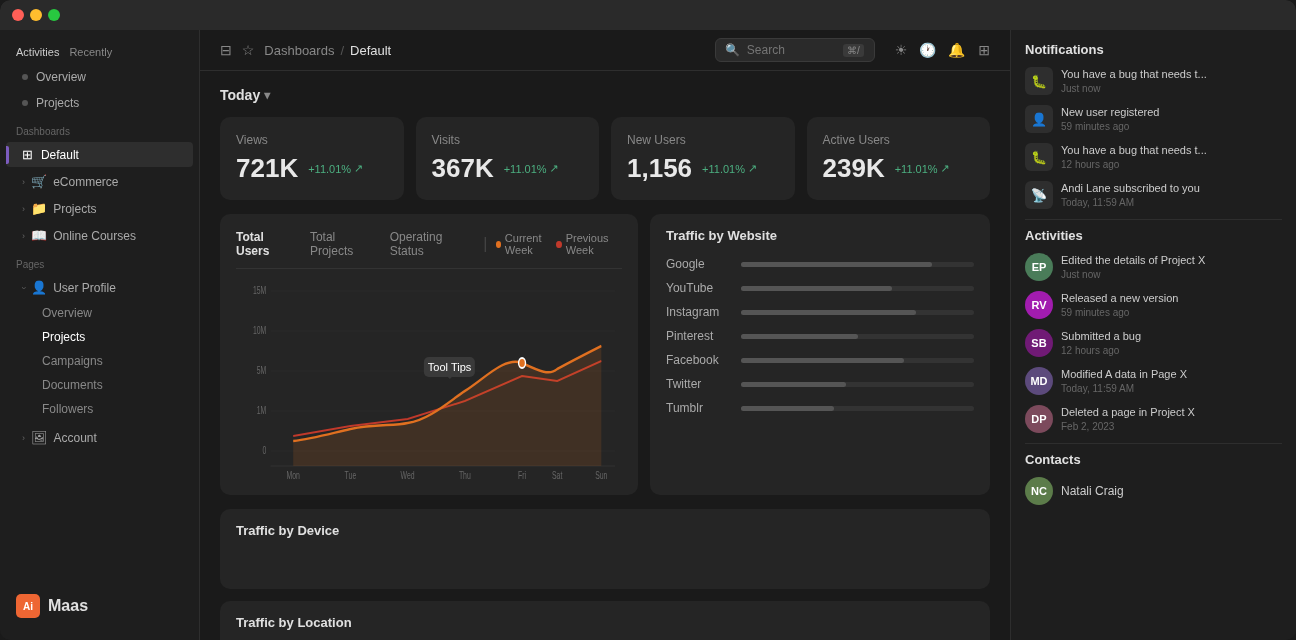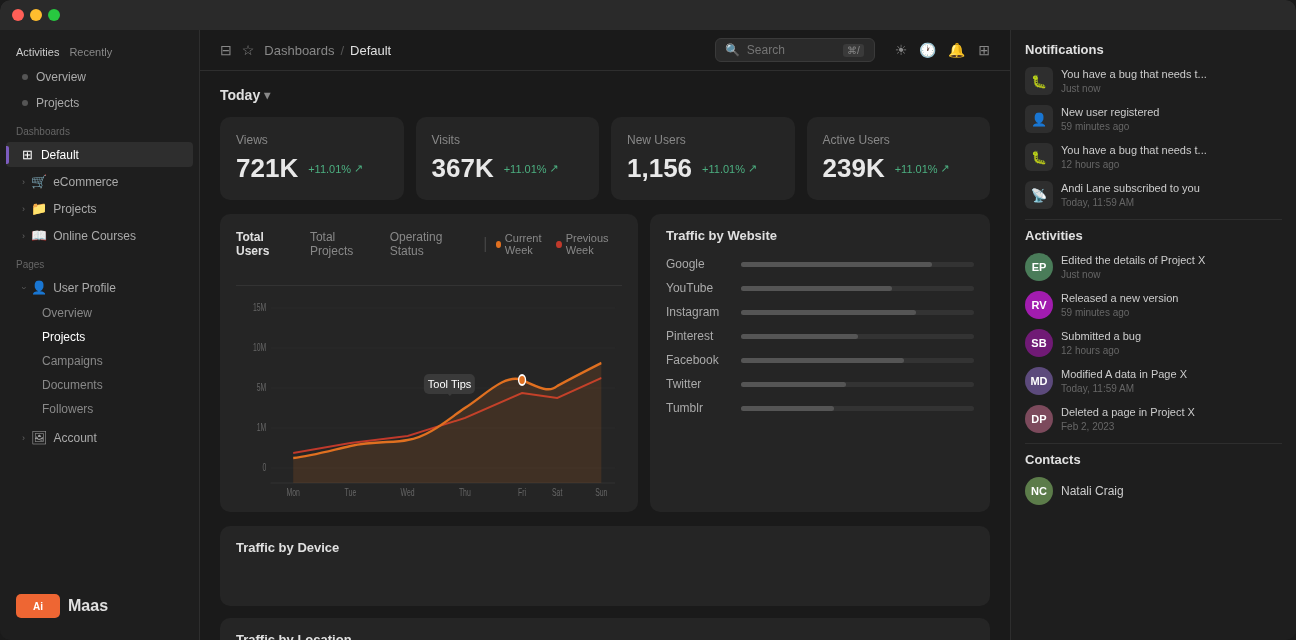--- a/index.html
+++ b/index.html
@@ -103,21 +103,21 @@
     .sidebar-icon { font-size: 13px; }
 
     .sidebar-bottom {
       margin-top: auto;
       padding: 10px 16px;
       display: flex;
       align-items: center;
       gap: 8px;
     }
     .logo-box {
-      width: 44px; height: 24px;
+      width: 24px; height: 24px;
       background: #e63; border-radius: 5px;
       display: flex; align-items: center; justify-content: center;
       font-size: 10px; font-weight: bold; color: white;
     }
     .logo-text { font-size: 16px; font-weight: 600; color: #e0e0e0; }
 
     
     .main-content {
       flex: 1;
       background: #1a1a1a;
@@ -210,21 +210,21 @@
       border-radius: 10px;
       padding: 14px 16px;
     }
 
     .chart-tabs {
       display: flex;
       align-items: center;
       gap: 0;
       margin-bottom: 12px;
       border-bottom: 1px solid #333;
-      padding-bottom: 25px;
+      padding-bottom: 8px;
     }
     .chart-tab {
       font-size: 12px;
       color: #888;
       cursor: pointer;
       padding: 2px 10px 2px 0;
       margin-right: 6px;
     }
     .chart-tab.active { color: #e0e0e0; font-weight: 600; }
     .chart-divider { color: #444; margin: 0 8px; }

